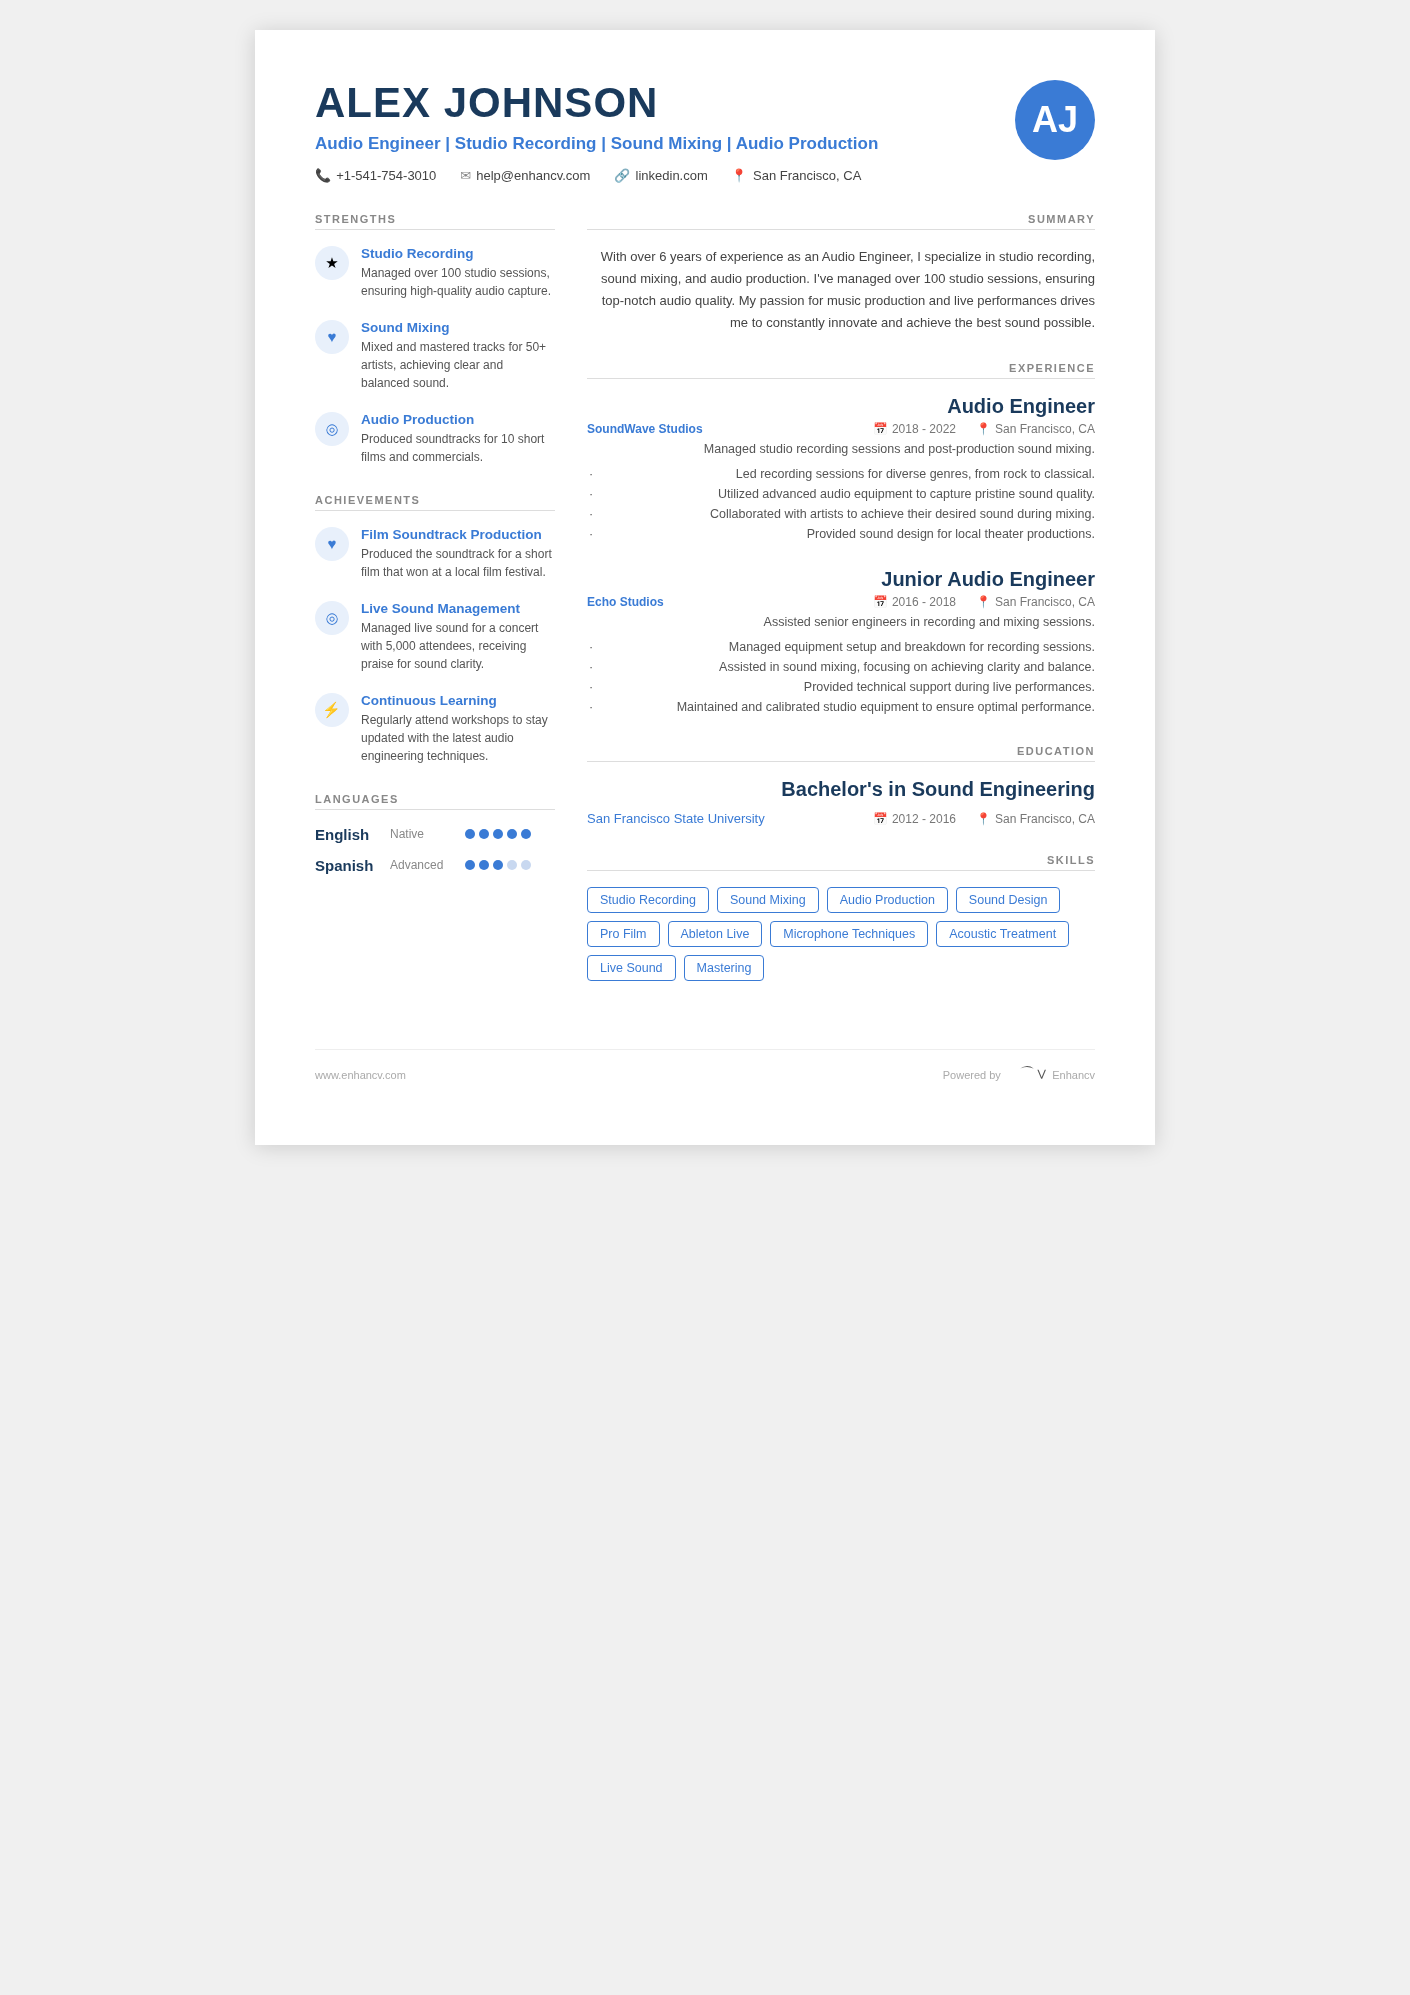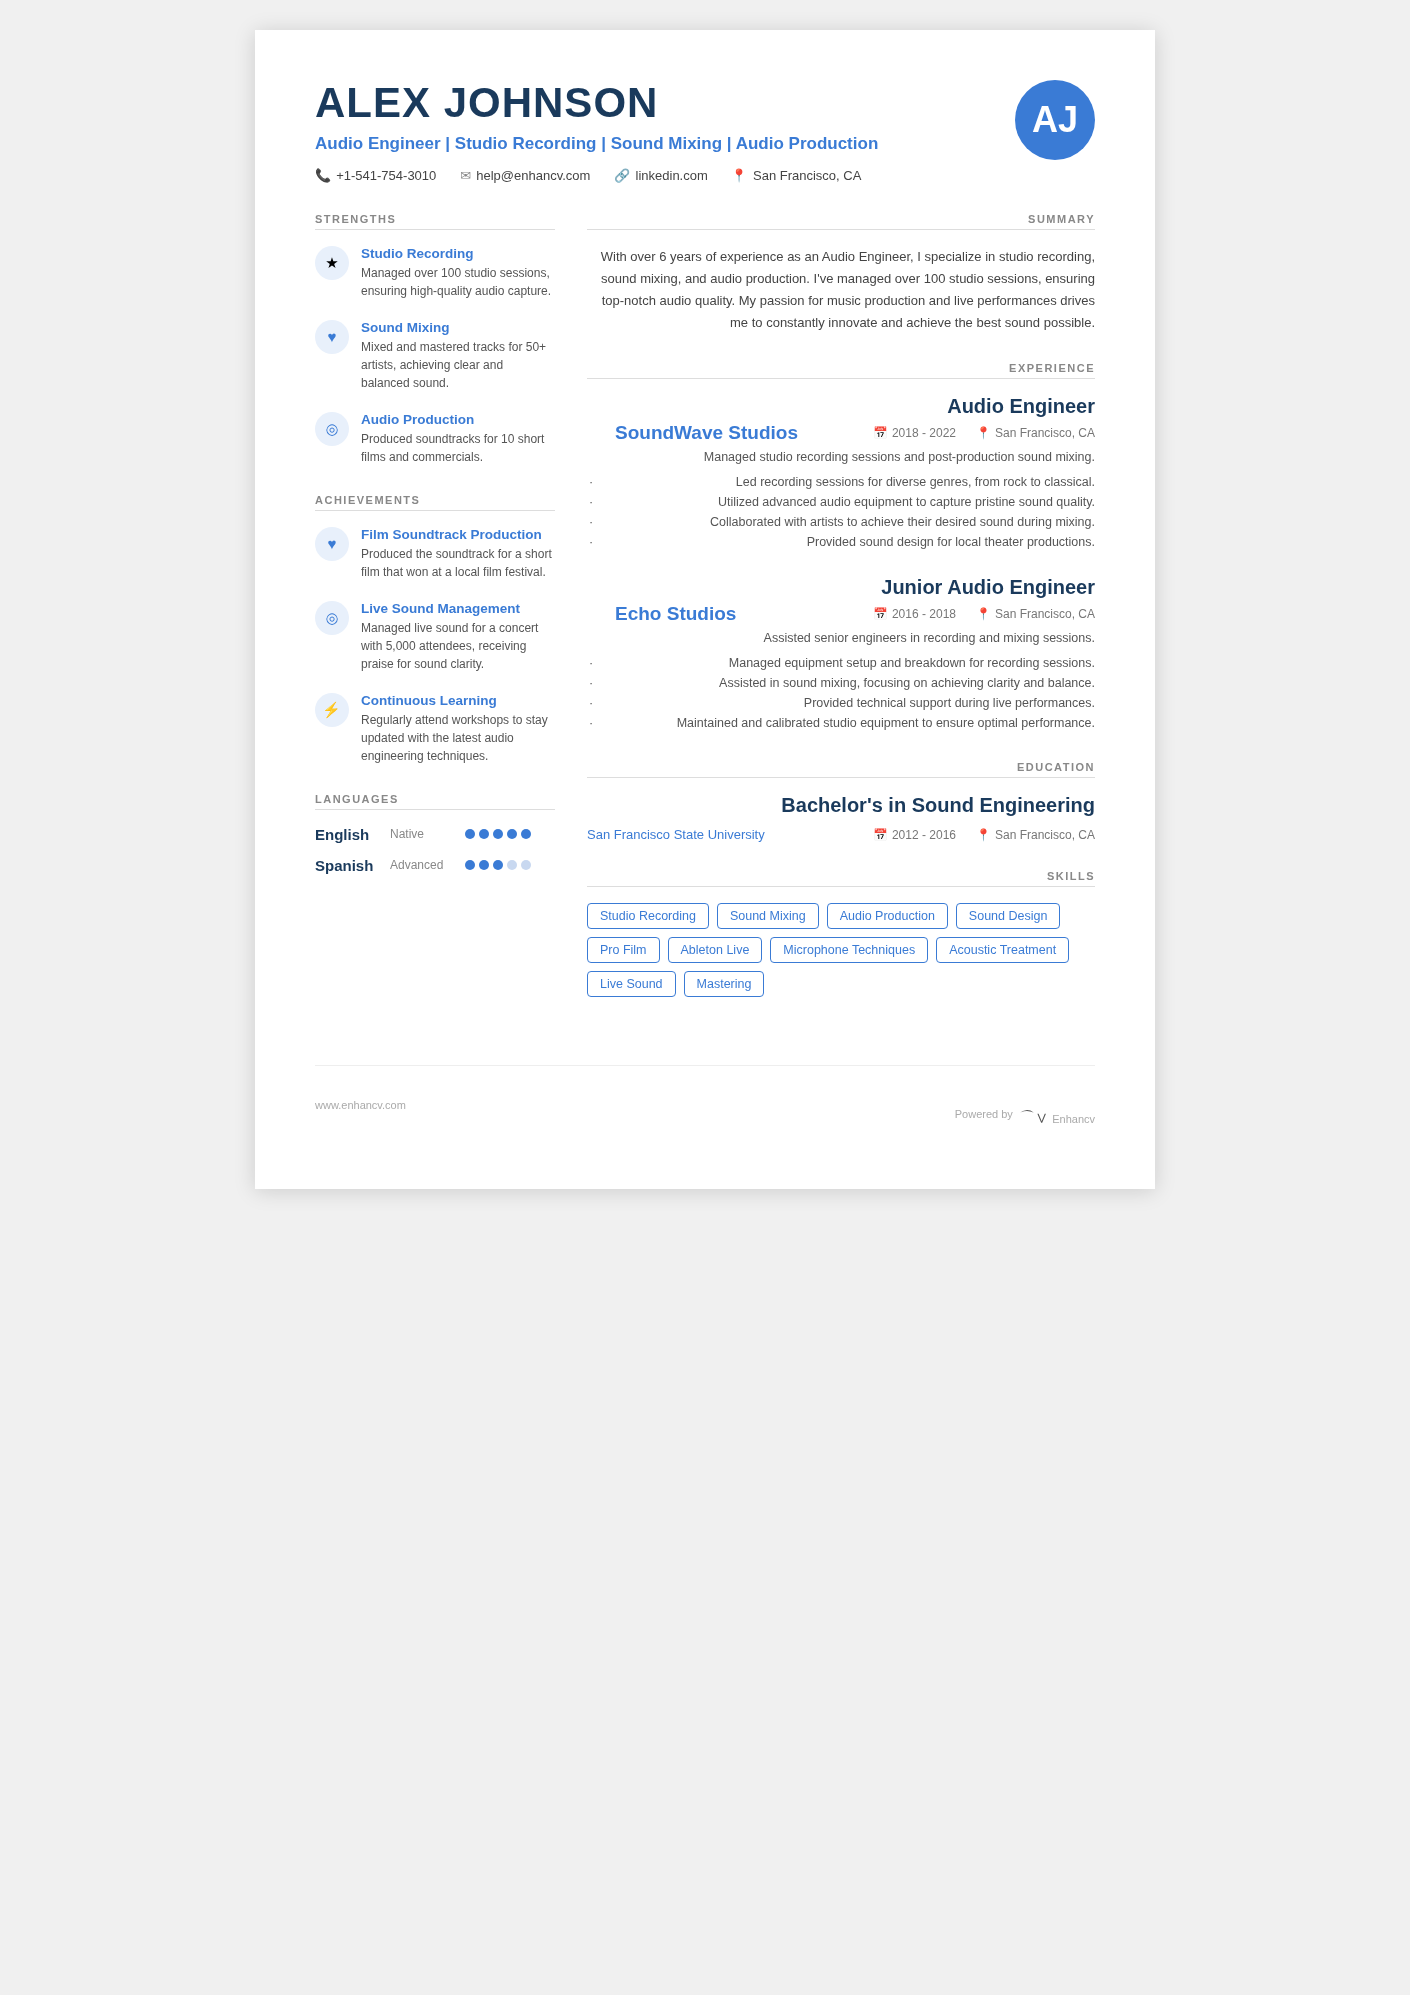--- a/index.html
+++ b/index.html
@@ -154,24 +154,23 @@
       color: #444;
       line-height: 1.7;
     }
     .job-title {
       font-size: 20px;
       font-weight: 700;
       color: #1a3a5c;
       margin-bottom: 4px;
     }
     .job-company {
-      font-size: 19px;
+      font-size: 12px;
       font-weight: 700;
       color: #3a7bd5;
-      margin-left: 28px;
     }
     .job-meta {
       display: flex;
       gap: 20px;
       align-items: center;
       font-size: 12px;
       color: #777;
     }
     .job-meta-item { display: flex; align-items: center; gap: 4px; }
     .job-subtitle {
@@ -238,25 +237,24 @@
       margin-top: 40px;
       padding-top: 14px;
       border-top: 1px solid #eee;
     }
     .footer-left {
       font-size: 11px;
       color: #aaa;
     }
     .footer-right {
       display: flex;
-      align-items: flex-start;
-      gap: 6px;
+      align-items: center;
+      gap: 18px;
       font-size: 11px;
       color: #aaa;
-      margin-top: 28px;
     }
     .enhancv-logo {
       display: flex;
       align-items: center;
       gap: 4px;
     }
     .logo-symbol {
       font-size: 16px;
       color: #555;
     }

